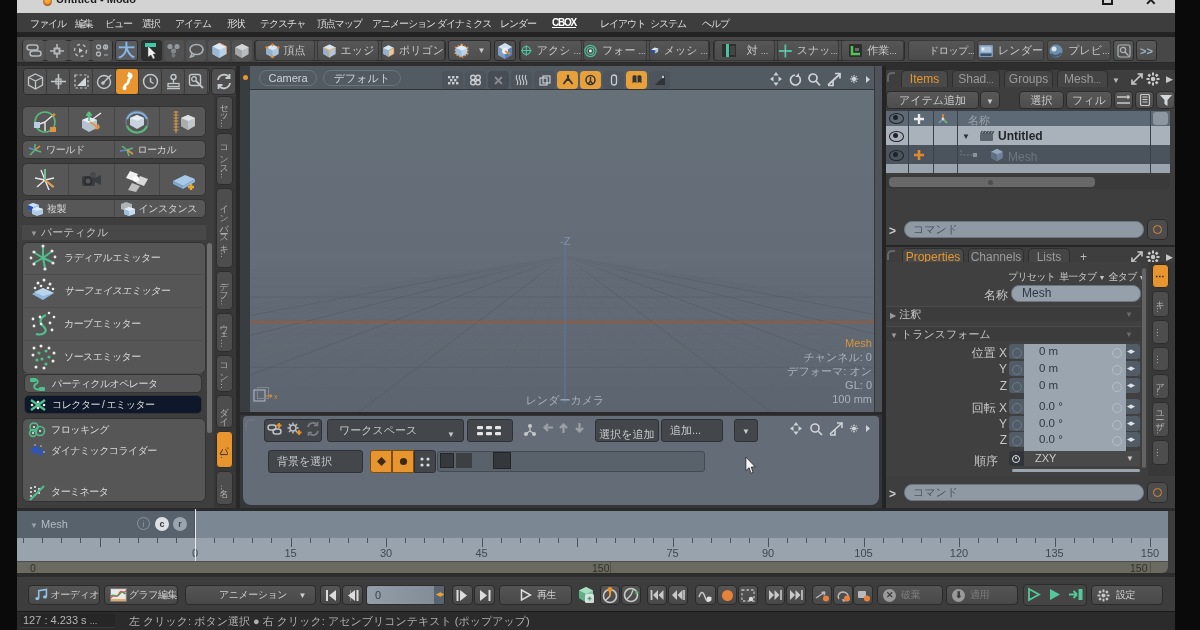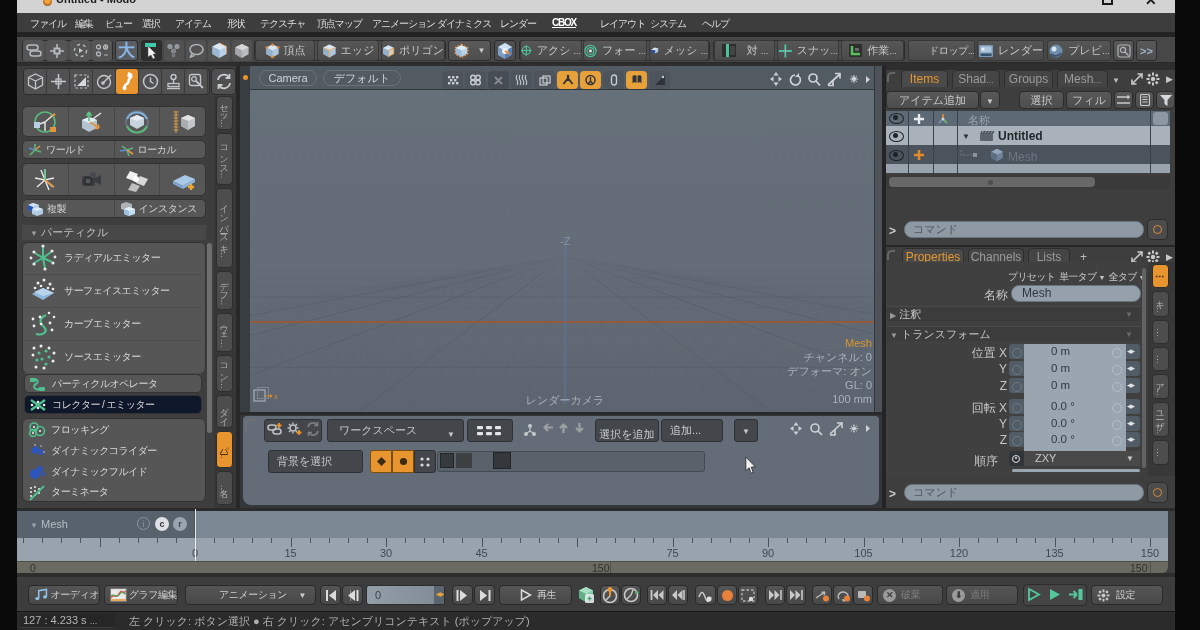--- a/index.html
+++ b/index.html
@@ -47,21 +47,21 @@
 .sechead {left:886px; width:255px; height:15px; background:#3c3c3c; border-top:1px solid #4a4a4a;
   color:#c4c4c4; font-size:11px; line-height:15px; padding-left:4px;}
 .plbl2 {position:absolute; right:193px; top:1px; color:#c6c6c6; font-size:12px; white-space:nowrap;}
 .prow {left:0; width:1200px;}
 .tpb {top:585px; height:20px; background:linear-gradient(#555,#484848); border:1px solid #2a2a2a;
   border-radius:4px; color:#cfcfcf; font-size:10px; letter-spacing:-0.5px; display:flex; align-items:center; padding-left:5px; white-space:nowrap; overflow:hidden;}
 .tpi {justify-content:center; padding-left:0;}
 .tpc {top:585px; width:20px; height:20px; background:linear-gradient(#555,#484848); border:1px solid #2a2a2a; border-radius:4px; display:flex; align-items:center; justify-content:center;}
 .pw1 {position:absolute; left:1009px; top:0; width:15px; height:15px; background:#525c66; border-radius:3px 0 0 3px;}
 .pw1::after {content:""; position:absolute; left:3px; top:3.5px; width:8px; height:8px; border-radius:50%; border:1px solid #6e7a85;}
-.pw2 {position:absolute; left:1024px; top:0; width:102px; height:25px; background:#9aa5b0; color:#2f3943; font-size:11.5px; line-height:15px; padding-left:27px;}
+.pw2 {position:absolute; left:1024px; top:0; width:102px; height:25px; background:#9aa5b0; color:#2f3943; font-size:11.5px; line-height:15px; padding-left:15px;}
 .pw2::after {content:""; position:absolute; right:4px; top:3.5px; width:8px; height:8px; border-radius:50%; border:1px solid #b4bec7;}
 .pw3 {position:absolute; left:1126px; top:0; width:14px; height:15px; background:#525c66; border-radius:0 3px 3px 0;}
 .pw3::after {content:"\25C0\25B6"; position:absolute; left:1px; top:0; color:#dde2e6; font-size:5.5px; line-height:15px; letter-spacing:-0.5px;}
 </style>
 </head>
 <body>
 <div id="stage">
 
   <div class="ab" style="left:17px; top:0; width:1158px; height:630px; background:#3e3e3e;"></div>
 
@@ -488,21 +488,21 @@
           <circle cx="25" cy="20" r="1.6"></circle>
           <circle cx="6" cy="21" r="1.6"></circle>
           <circle cx="6" cy="9" r="1.6"></circle>
           <circle cx="17" cy="26" r="1.6"></circle>
           <circle cx="27" cy="14" r="1.4"></circle>
           <circle cx="3" cy="15" r="1.4"></circle>
         </g>
       </svg>
       <span>ラディアルエミッター</span>
     </div>
-  <div class="ab lirow" style="top:275px; height:33px;">
+  <div class="ab lirow" style="top:275px; height:33px;font-style:italic;">
       <svg width="30" height="30" viewBox="0 0 30 30">
         <polygon points="15,12 26,17 15,24 4,18" fill="#8fb7dd"></polygon>
         <polygon points="15,12 26,17 15,20 6,16" fill="#b8d3ea"></polygon>
         <g fill="#efefef">
           <circle cx="10" cy="7" r="1.5"></circle>
           <circle cx="16" cy="4" r="1.5"></circle>
           <circle cx="22" cy="8" r="1.5"></circle>
           <circle cx="13" cy="10" r="1.3"></circle>
           <circle cx="20" cy="12" r="1.3"></circle>
           <circle cx="25" cy="13" r="1.3"></circle>
@@ -590,28 +590,20 @@
       <svg width="18" height="17" viewBox="0 0 18 17">
         <polygon points="4,6 9,4 12,8 8,12 3,10" fill="#2d55c0"></polygon>
         <polygon points="11,8 16,7 15,13 10,13" fill="#2d55c0" opacity=".85"></polygon>
         <g fill="#9fb5d8" opacity=".8">
           <circle cx="7" cy="3" r="1"></circle>
           <circle cx="13" cy="4" r="1"></circle>
           <circle cx="16" cy="10" r="1"></circle>
         </g>
       </svg>
       <span>ダイナミックコライダー</span>
-    </div>
-  <div class="ab lirow2" style="top:461px; height:21px;">
-      <svg width="18" height="17" viewBox="0 0 18 17">
-        <circle cx="7" cy="11" r="5" fill="#2d55c0"></circle>
-        <circle cx="12" cy="6" r="3" fill="#2d55c0"></circle>
-        <circle cx="15" cy="11" r="2" fill="#2d55c0"></circle>
-      </svg>
-      <span>ダイナミックフルイド</span>
     </div>
   <div class="ab lirow2" style="top:482px; height:20px;">
       <svg width="18" height="17" viewBox="0 0 18 17">
         <g fill="#e8e8e8">
           <circle cx="3" cy="4" r="1.1"></circle>
           <circle cx="7" cy="3" r="1.1"></circle>
           <circle cx="3" cy="8" r="1.1"></circle>
           <circle cx="7" cy="7" r="1.1"></circle>
           <circle cx="11" cy="5" r="1.1"></circle>
           <circle cx="3" cy="12" r="1.1"></circle>

